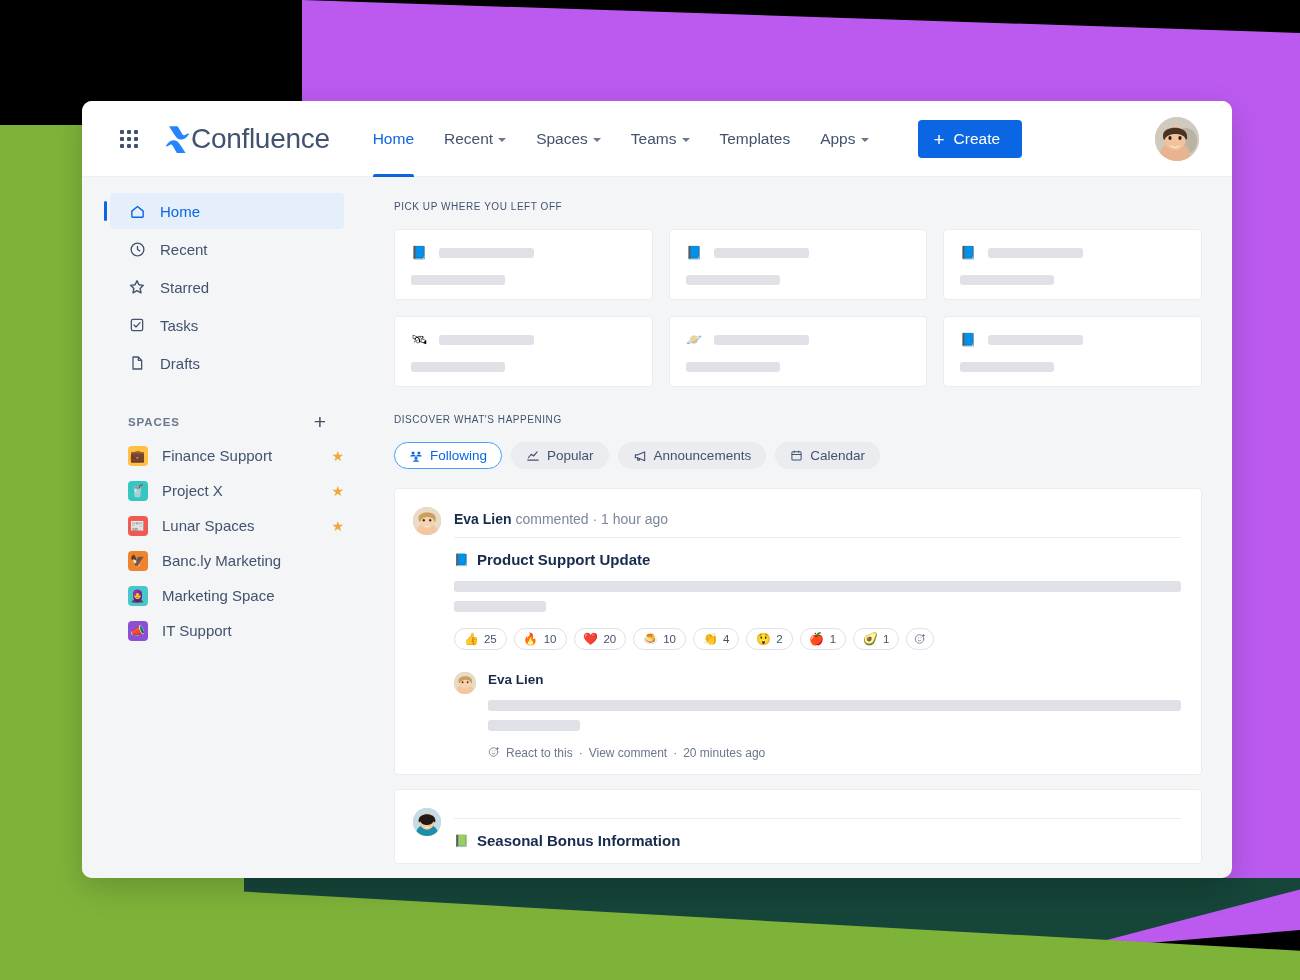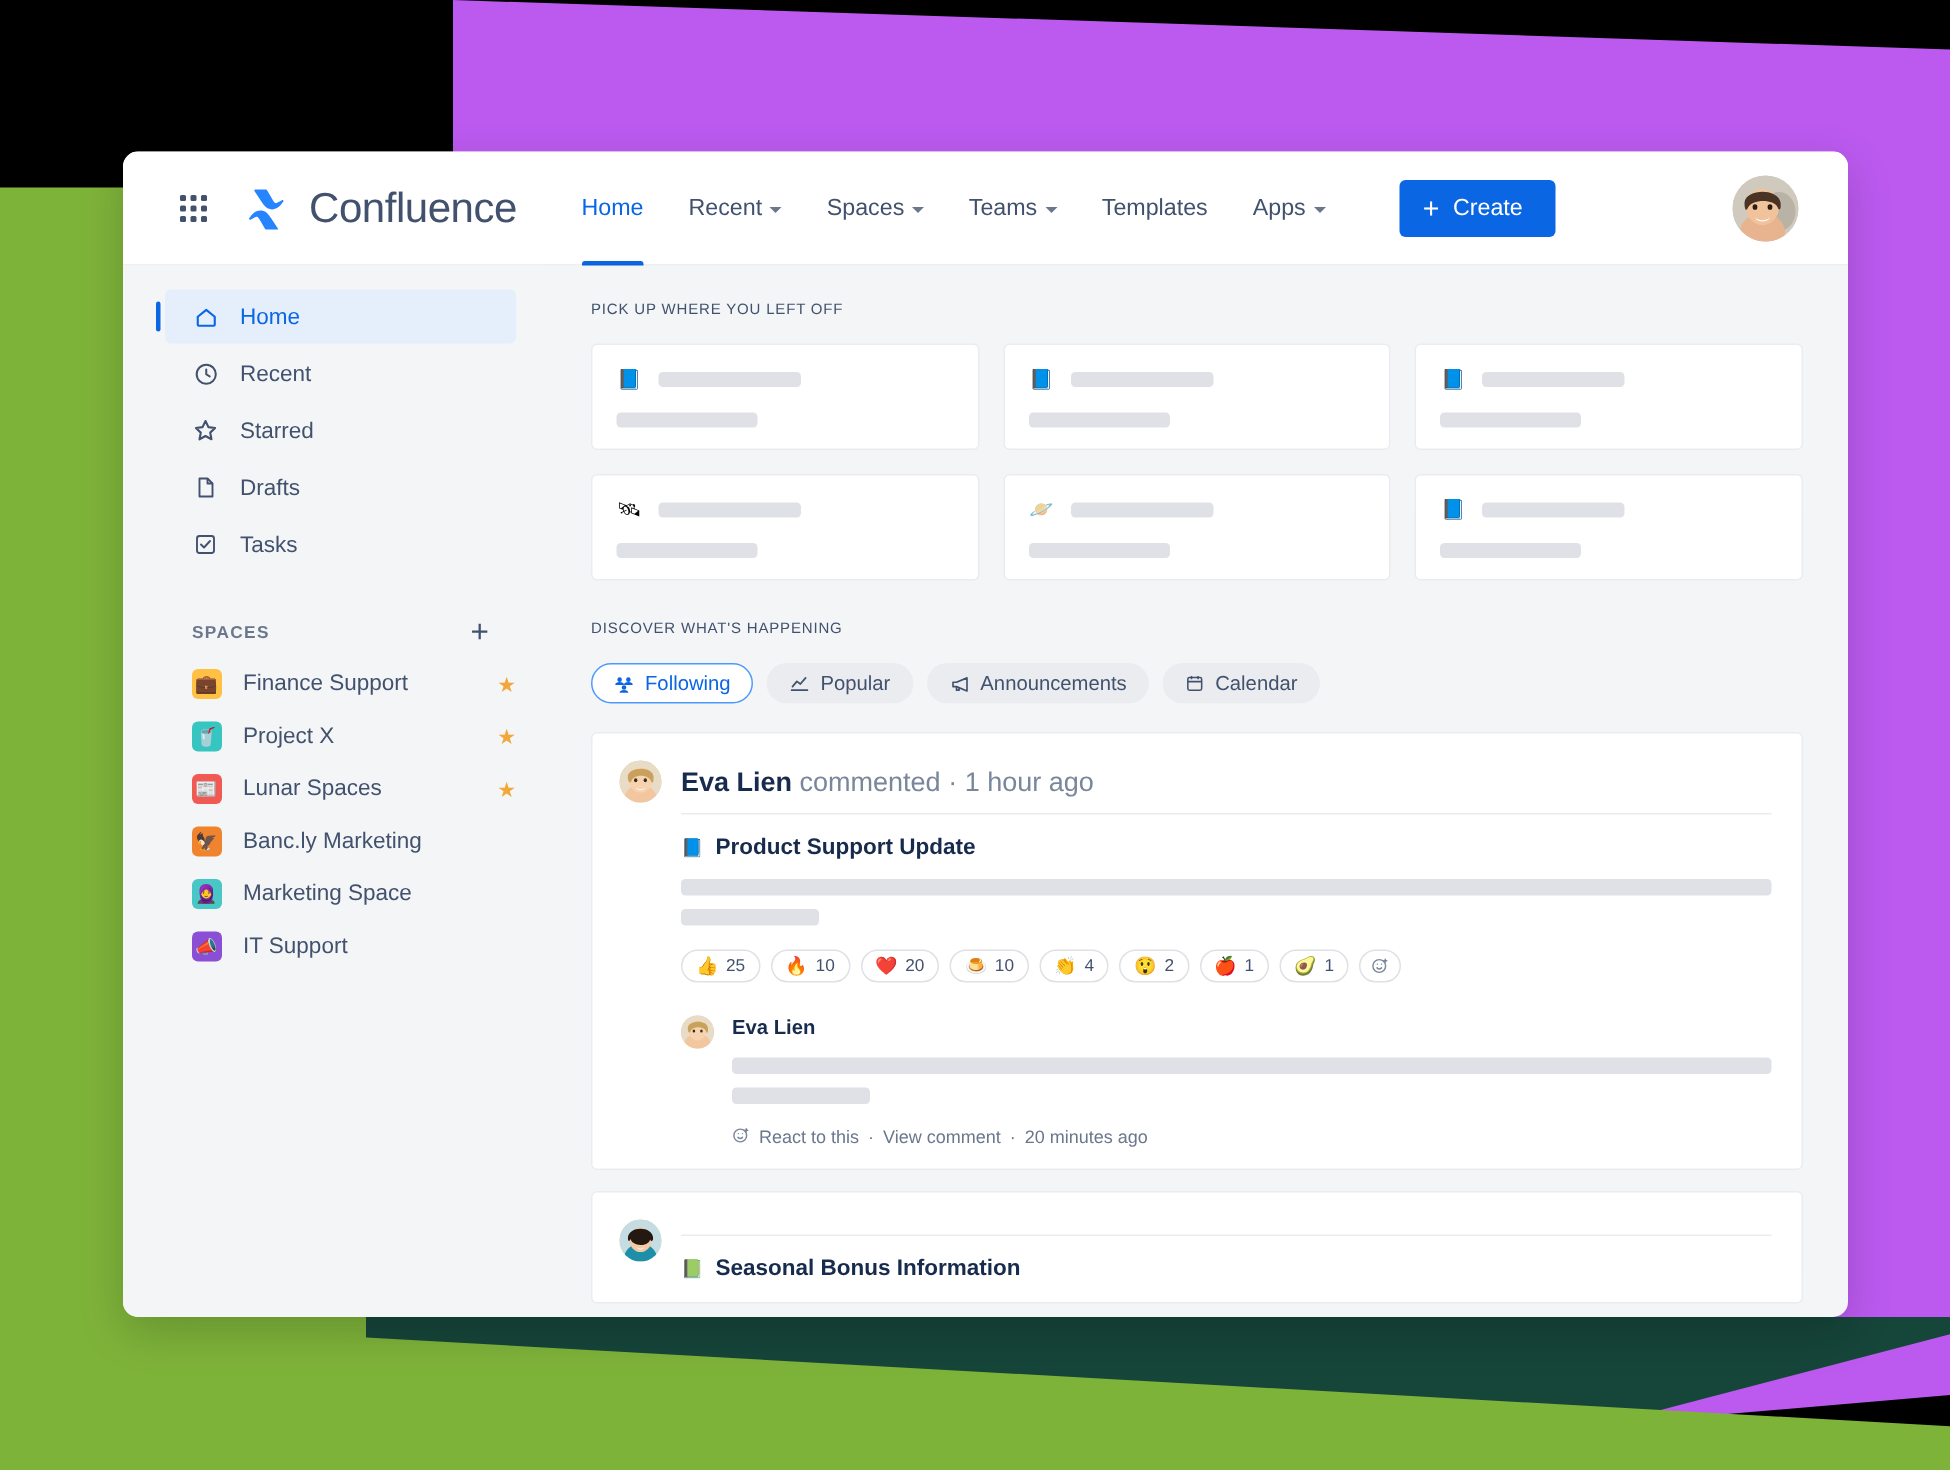--- a/index.html
+++ b/index.html
@@ -52,21 +52,21 @@
     position: relative;
     flex: 0 0 76px;
   }
   #topnav::after {
     content:""; position:absolute; left:0; right:0; bottom:0; height:1px;
     background: rgba(9,30,66,0.07);
   }
   .grid-icon { display:grid; grid-template-columns:repeat(3,4px); grid-gap:3px; cursor:pointer; }
   .grid-icon i { width:4px; height:4px; background:#42526E; border-radius:1px; display:block; }
 
-  #brand { display:flex; align-items:center; gap:15px; margin-left:26px; }
+  #brand { display:flex; align-items:center; gap:0; margin-left:26px; }
   #brand-mark { width:27px; height:27px; position:relative; }
   #brand-name {
     font-size: 28px; color:#42526E; letter-spacing:-0.3px; font-weight:400;
   }
 
   #navlinks { display:flex; align-items:center; gap:0; margin-left:28px; height:76px; }
   .navlink {
     display:flex; align-items:center; gap:5px;
     font-size:15.5px; color:#42526E; padding:0 15px; height:76px;
     cursor:pointer; position:relative;
@@ -163,21 +163,21 @@
   .tab.active { background:#fff; border:1px solid #4C9AFF; color:#0B66E4; }
   .tab-ico { display:flex; align-items:center; }
 
   .feed-card {
     background:#fff; border:1px solid #EBECF0; border-radius:4px;
     padding:18px 20px 14px 18px; margin-bottom:14px;
   }
   .feed-head { display:flex; gap:13px; align-items:flex-start; }
   .feed-av { width:28px;height:28px;border-radius:50%;overflow:hidden;flex:0 0 28px; background:#D9C9B0;}
   .feed-right { flex:1; min-width:0; }
-  .feed-meta { font-size:18px; color:#7A869A; padding-top:4px; }
+  .feed-meta { font-size:14px; color:#7A869A; padding-top:4px; }
   .feed-meta b { color:#172B4D; font-weight:700; }
   .feed-divider { height:1px; background:#EBECF0; margin:10px 0 0 0; }
   .feed-page {
     display:flex; align-items:center; gap:8px;
     font-size:15px; font-weight:700; color:#172B4D; margin-top:13px;
   }
   .page-emoji { width:15px;height:15px;flex:0 0 15px;display:flex;align-items:center;justify-content:center;font-size:12px;}
   .line { background:#DFE1E6; border-radius:3px; height:11px; margin-top:13px; }
   .line.short { width:92px; margin-top:9px; }
 
@@ -306,35 +306,35 @@
             <svg width="18" height="18" viewBox="0 0 24 24" fill="none" stroke="#42526E" stroke-width="1.9" stroke-linejoin="round">
                 <path d="m12 3.6 2.6 5.4 5.9.8-4.3 4.1 1.1 5.9-5.3-2.9-5.3 2.9 1.1-5.9L3.5 9.8l5.9-.8z"></path>
               </svg>
           </span>
           <span>Starred</span>
         </div>
 
         <div class="side-item">
           <span class="side-ico">
             <svg width="16" height="16" viewBox="0 0 24 24" fill="none" stroke="#42526E" stroke-width="1.9" stroke-linejoin="round">
-                <path d="M6 3h8l5 5v13H6z"></path>
-                <path d="M14 3v5h5"></path>
+                <rect x="3.5" y="3.5" width="17" height="17" rx="2.5"></rect>
+                <path d="m7.5 12 3 3 6-6.5" stroke-linecap="round"></path>
               </svg>
           </span>
-          <span>Drafts</span>
+          <span>Tasks</span>
         </div>
 
         <div class="side-item">
           <span class="side-ico">
             <svg width="16" height="16" viewBox="0 0 24 24" fill="none" stroke="#42526E" stroke-width="1.9" stroke-linejoin="round">
-                <rect x="3.5" y="3.5" width="17" height="17" rx="2.5"></rect>
-                <path d="m7.5 12 3 3 6-6.5" stroke-linecap="round"></path>
+                <path d="M6 3h8l5 5v13H6z"></path>
+                <path d="M14 3v5h5"></path>
               </svg>
           </span>
-          <span>Tasks</span>
+          <span>Drafts</span>
         </div>
 
         <div id="spaces-head">
           <div id="spaces-title">SPACES</div>
           <div id="spaces-add">+</div>
         </div>
 
         <div class="space-item">
           <span class="space-emoji" style="background:#FFC043">💼</span>
           <span class="space-label">Finance Support</span>

